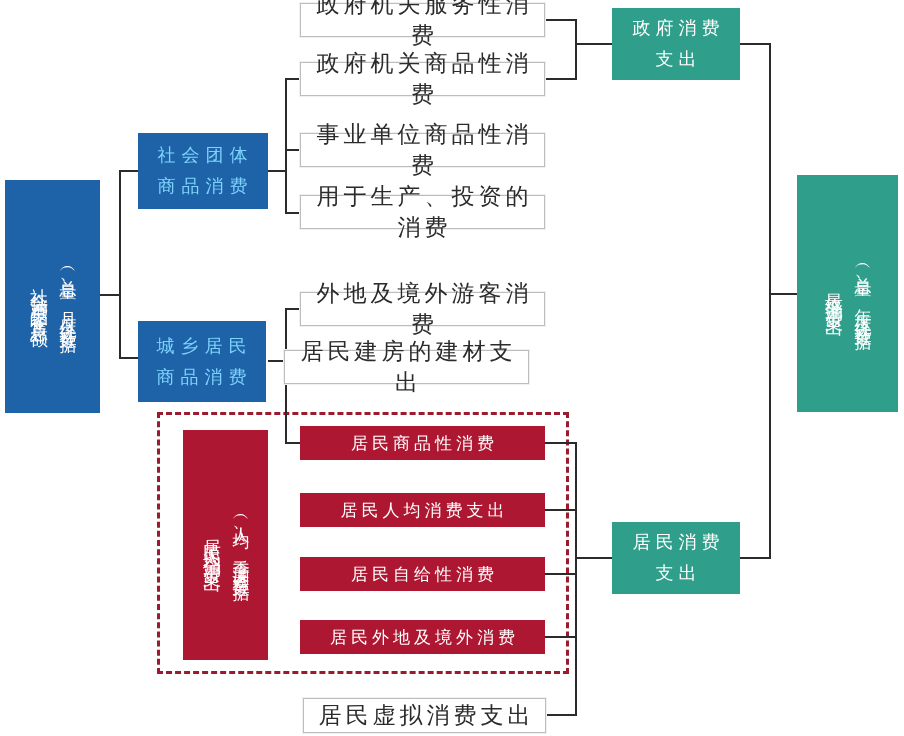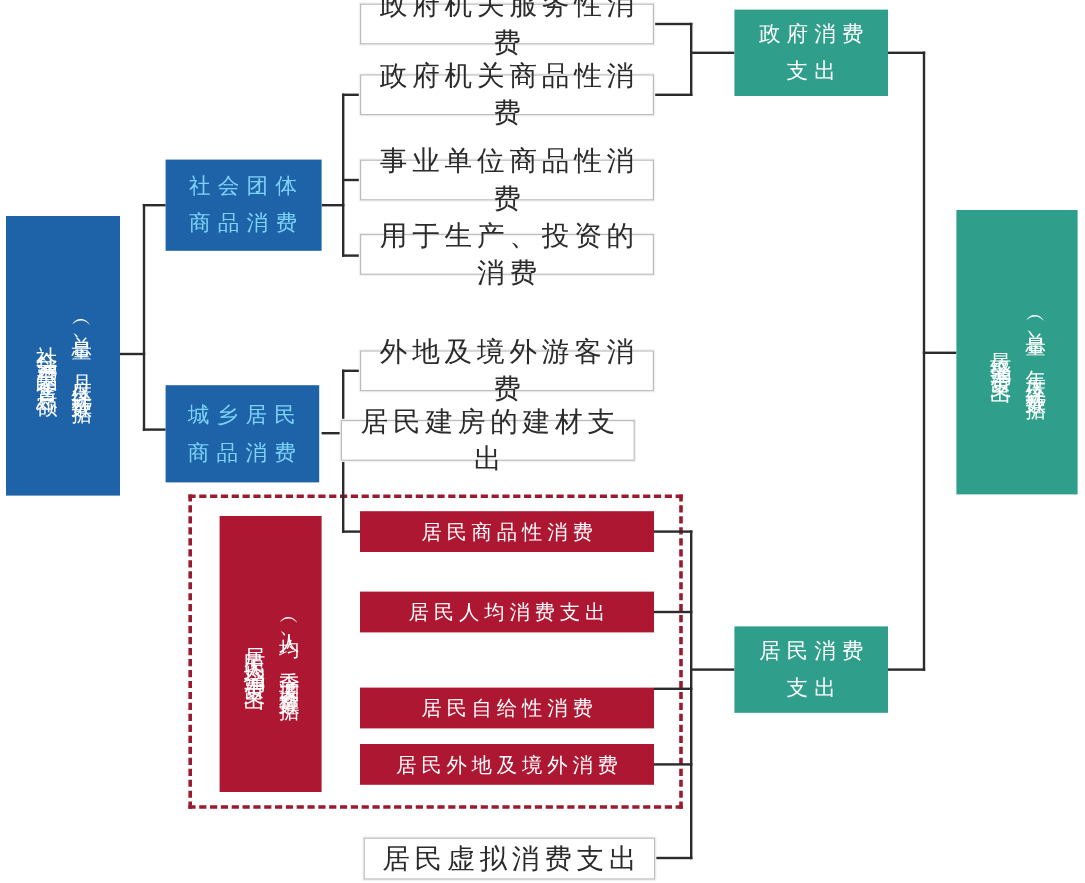--- a/index.html
+++ b/index.html
@@ -125,20 +125,20 @@
   <div class="node hbox white-box" style="left:303px;top:698px;width:243px;height:35px;">
     <span class="lbl">居民虚拟消费支出</span>
   </div>
 
   <div class="node hbox red-box" style="left:300px;top:426px;width:245px;height:34px;">
     <span class="lbl">居民商品性消费</span>
   </div>
   <div class="node hbox red-box" style="left:300px;top:493px;width:245px;height:34px;">
     <span class="lbl">居民人均消费支出</span>
   </div>
-  <div class="node hbox red-box" style="left:300px;top:557px;width:245px;height:34px;margin-top:16px;">
+  <div class="node hbox red-box" style="left:300px;top:557px;width:245px;height:34px;">
     <span class="lbl">居民自给性消费</span>
   </div>
   <div class="node hbox red-box" style="left:300px;top:620px;width:245px;height:34px;">
     <span class="lbl">居民外地及境外消费</span>
   </div>
 
 </div>
 
 </body></html>

